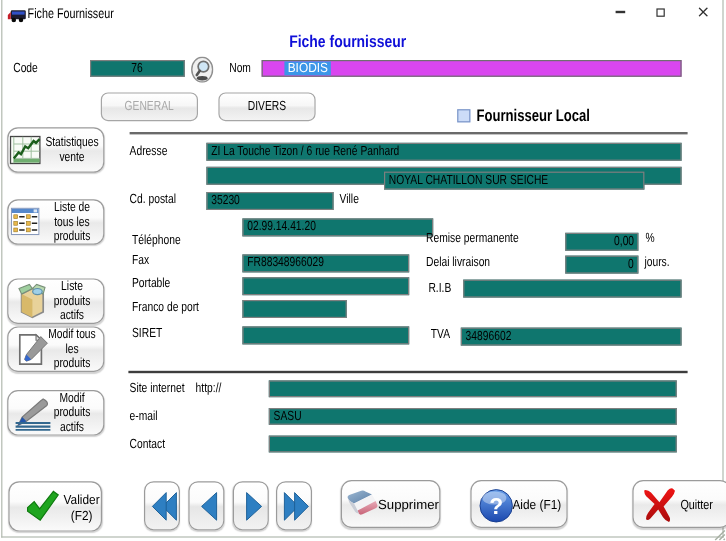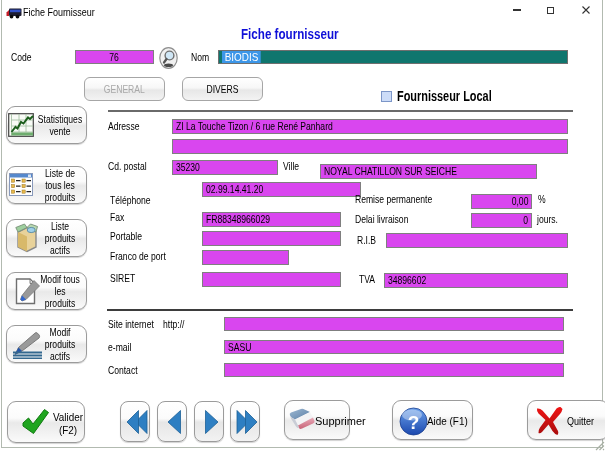--- a/index.html
+++ b/index.html
@@ -1,21 +1,21 @@
 <!DOCTYPE html>
 <html><head>
 <meta charset="utf-8">
 <style>
 * { margin:0; padding:0; box-sizing:border-box; }
 html,body { width:605px; height:451px; }
 body { font-family:"Liberation Sans",sans-serif; background:#fff; position:relative; overflow:hidden; }
 .win { position:absolute; left:0; top:0; width:605px; height:451px; background:#fff; }
 .abs { position:absolute; }
 .lbl { position:absolute; font-size:11px; color:#000; white-space:nowrap; transform:scaleX(0.78); transform-origin:0 0; }
-.fld { position:absolute; background:#d946ef; border:1px solid #7f7f7f; font-size:11px; color:#000; white-space:nowrap; overflow:hidden; line-height:13px; padding-left:3px; }
+.fld { position:absolute; background:#0f766e; border:1px solid #7f7f7f; font-size:11px; color:#000; white-space:nowrap; overflow:hidden; line-height:13px; padding-left:3px; }
 .fld .t { display:inline-block; transform:scaleX(0.78); transform-origin:0 50%; }
 .fld.r { text-align:right; padding-right:3px; padding-left:0; }
 .fld.r .t { transform-origin:100% 50%; }
 .fld.c { text-align:center; padding-left:0; }
 .fld.c .t { transform-origin:50% 50%; }
 .btn { position:absolute; border:1px solid #9b9b9b; border-radius:9px;
   background:linear-gradient(180deg,#ffffff 0%,#fbfbfb 40%,#e9e9e9 52%,#f1f1f1 75%,#fafafa 100%);
   box-shadow: inset 0 1px 0 #fff, 0 1px 1px rgba(0,0,0,0.18); }
 .sbtn { width:81px; left:6px; height:38px; }
 .sbtxt { position:absolute; left:22px; width:62px; top:50%; transform:translateY(-50%) scaleX(0.78); text-align:center; font-size:11px; line-height:12px; color:#000; }
@@ -54,37 +54,37 @@
 
 <div class="lbl" style="left:11px;top:51px">Code</div>
 <div class="fld c" style="left:75px;top:50px;width:79px;height:14px;line-height:12px"><span class="t">76</span></div>
 <svg class="abs" style="left:159px;top:47px" width="19" height="22" viewBox="0 0 19 22">
   <ellipse cx="9.5" cy="11" rx="8.7" ry="10.3" fill="#f0f0f0" stroke="#8f8f8f" stroke-width="1.2"></ellipse>
   <ellipse cx="9.5" cy="18.2" rx="4.5" ry="1.8" fill="#4a4a4a"></ellipse>
   <circle cx="10.5" cy="8.5" r="4.4" fill="#cfe6f5" stroke="#6f6f6f" stroke-width="1.4"></circle>
   <path d="M7.5 12 L5 15.5" stroke="#555" stroke-width="2.2" stroke-linecap="round"></path>
 </svg>
 <div class="lbl" style="left:191px;top:51px">Nom</div>
-<div class="fld" style="left:218px;top:50px;width:350px;height:14px;line-height:12px;background:#0f766e;border-color:#6f6f6f;padding-left:3px"><span class="t" style="background:#3c96e8;color:#fff;transform:scaleX(0.9)">&nbsp;BIODIS&nbsp;</span></div>
+<div class="fld" style="left:218px;top:50px;width:350px;height:14px;line-height:12px;background:#d946ef;border-color:#6f6f6f;padding-left:18px"><span class="t" style="background:#3c96e8;color:#fff;transform:scaleX(0.9)">&nbsp;BIODIS&nbsp;</span></div>
 
 <div class="tab" style="left:84px;color:#a8a8a8"><span class="t">GENERAL</span></div>
 <div class="tab" style="left:182px;color:#000"><span class="t">DIVERS</span></div>
 
 <div class="abs" style="left:381px;top:91px;width:11px;height:11px;background:#ccdcf8;border:1px solid #7c96c8"></div>
 <div class="abs" style="left:397px;top:88px;font-size:14px;font-weight:bold;color:#000;transform:scaleX(0.78);transform-origin:0 0;white-space:nowrap">Fournisseur Local</div>
 
 <div class="abs" style="left:108px;top:110px;width:465px;height:1.5px;background:#6a6a6a"></div>
 
 <div class="lbl" style="left:108px;top:120px">Adresse</div>
 <div class="fld" style="left:172px;top:119px;width:396px;height:15px"><span class="t">ZI La Touche Tizon / 6 rue René Panhard</span></div>
 <div class="fld" style="left:172px;top:139px;width:396px;height:15px"></div>
 <div class="lbl" style="left:108px;top:160px">Cd. postal</div>
 <div class="fld" style="left:172px;top:160px;width:106px;height:15px"><span class="t">35230</span></div>
 <div class="lbl" style="left:283px;top:160px">Ville</div>
-<div class="fld" style="left:320px;top:164px;width:217px;height:15px"><span class="t">NOYAL CHATILLON SUR SEICHE</span></div>
+<div class="fld" style="left:320px;top:143px;width:217px;height:15px"><span class="t">NOYAL CHATILLON SUR SEICHE</span></div>
 
 <div class="lbl" style="left:110px;top:194px">Téléphone</div>
 <div class="fld" style="left:202px;top:182px;width:159px;height:15px"><span class="t">02.99.14.41.20</span></div>
 <div class="lbl" style="left:110px;top:211px">Fax</div>
 <div class="fld" style="left:202px;top:212px;width:139px;height:15px"><span class="t">FR88348966029</span></div>
 <div class="lbl" style="left:110px;top:230px">Portable</div>
 <div class="fld" style="left:202px;top:231px;width:139px;height:15px"></div>
 <div class="lbl" style="left:110px;top:250px">Franco de port</div>
 <div class="fld" style="left:202px;top:250px;width:87px;height:15px"></div>
 <div class="lbl" style="left:110px;top:272px">SIRET</div>
@@ -134,21 +134,21 @@
         <rect x="13" y="17" width="3.2" height="3.2"></rect>
     </g>
     <g stroke="#222" stroke-width="1.3">
       <path d="M7 7.6 H11.5 M17.5 7.6 H22"></path>
         <path d="M7 13.1 H11.5 M17.5 13.1 H22"></path>
         <path d="M7 18.6 H11.5 M17.5 18.6 H22"></path>
     </g>
   </svg>
   <div class="sbtxt">Liste de<br>tous les<br>produits</div>
 </div>
-<div class="btn sbtn" style="top:219px">
+<div class="btn sbtn" style="top:232px">
   <svg class="abs" style="left:8px;top:3px" width="24" height="30" viewBox="0 0 24 30">
     <path d="M3 9 L12 4.5 L21 9 L21 24 L12 28.5 L3 24 Z" fill="#e8d29a" stroke="#8a8a8a" stroke-width="1.4"></path>
     <path d="M3 9 L12 13.5 L12 28.5 L3 24 Z" fill="#d8b96a"></path>
     <path d="M3 9 L0.8 4.5 L9.5 1 L12 4.5 Z" fill="#9ecf9e" stroke="#789078" stroke-width="0.9"></path>
     <path d="M12 4.5 L15.5 1 L22.5 3.5 L21 9 Z" fill="#b8d8b0" stroke="#789078" stroke-width="0.9"></path>
     <ellipse cx="16.2" cy="7" rx="4" ry="2.6" fill="#9fd0e8" stroke="#6090a8" stroke-width="1"></ellipse>
   </svg>
   <div class="sbtxt">Liste<br>produits<br>actifs</div>
 </div>
 <div class="btn sbtn" style="top:272px">
@@ -192,21 +192,21 @@
     <path d="M5.5 1.5 L5.5 24.5 L18 13 Z" fill="#2e7fc2" stroke="#1c5f96" stroke-width="0.8"></path>
   </svg>
 </div>
 <div class="navb" style="left:230px">
   <svg class="abs" style="left:4px;top:7px" width="24" height="26" viewBox="0 0 24 26">
     <path d="M2 1.5 L2 24.5 L13.5 13 Z" fill="#2e7fc2" stroke="#1c5f96" stroke-width="0.8"></path>
     <path d="M10.5 1.5 L10.5 24.5 L22 13 Z" fill="#2e7fc2" stroke="#1c5f96" stroke-width="0.8"></path>
   </svg>
 </div>
 
-<div class="btn bb" style="left:284px;width:66px;height:40px">
+<div class="btn bb" style="left:284px;width:83px;height:40px">
   <svg class="abs" style="left:3px;top:7px" width="28" height="23" viewBox="0 0 28 23">
     <defs>
       <linearGradient id="eb" x1="0" y1="0" x2="1" y2="1">
         <stop offset="0" stop-color="#9db8d2"></stop>
           <stop offset="1" stop-color="#5a7ea6"></stop>
       </linearGradient>
       <linearGradient id="ep" x1="0" y1="0" x2="0" y2="1">
         <stop offset="0" stop-color="#e8aab8"></stop>
           <stop offset="1" stop-color="#c86478"></stop>
       </linearGradient>

